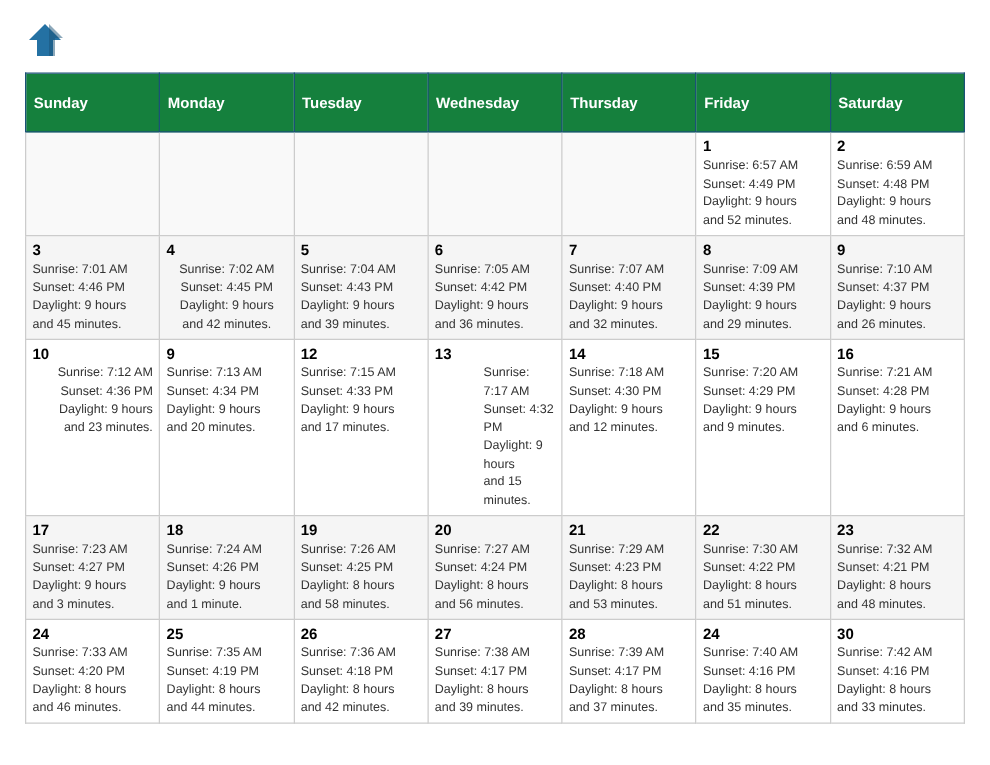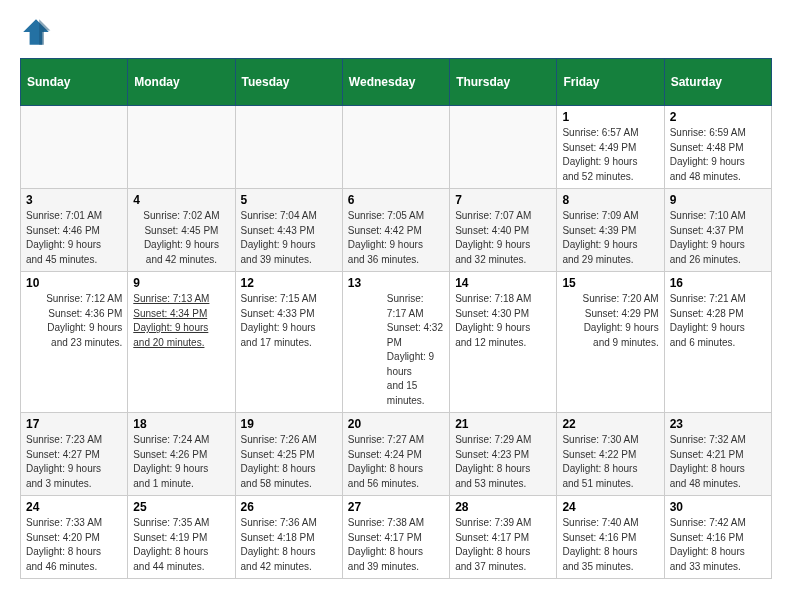--- a/index.html
+++ b/index.html
@@ -201,21 +201,21 @@
         <tr>
           <td>
             <span class="day-num">10</span>
             <div class="day-info" style="white-space: pre-line; text-align: right;">Sunrise: 7:12 AM
 Sunset: 4:36 PM
 Daylight: 9 hours
 and 23 minutes.</div>
           </td>
           <td>
             <span class="day-num">9</span>
-            <div class="day-info" style="white-space: pre-line; text-decoration: underline;">Sunrise: 7:13 AM
+            <div class="day-info" style="white-space: pre-line;">Sunrise: 7:13 AM
 Sunset: 4:34 PM
 Daylight: 9 hours
 and 20 minutes.</div>
           </td>
           <td>
             <span class="day-num">12</span>
             <div class="day-info" style="white-space: pre-line;">Sunrise: 7:15 AM
 Sunset: 4:33 PM
 Daylight: 9 hours
 and 17 minutes.</div>
@@ -229,21 +229,21 @@
           </td>
           <td>
             <span class="day-num">14</span>
             <div class="day-info" style="white-space: pre-line;">Sunrise: 7:18 AM
 Sunset: 4:30 PM
 Daylight: 9 hours
 and 12 minutes.</div>
           </td>
           <td>
             <span class="day-num">15</span>
-            <div class="day-info" style="white-space: pre-line; text-align: right;">Sunrise: 7:20 AM
+            <div class="day-info" style="white-space: pre-line;">Sunrise: 7:20 AM
 Sunset: 4:29 PM
 Daylight: 9 hours
 and 9 minutes.</div>
           </td>
           <td>
             <span class="day-num">16</span>
             <div class="day-info" style="white-space: pre-line;">Sunrise: 7:21 AM
 Sunset: 4:28 PM
 Daylight: 9 hours
 and 6 minutes.</div>

